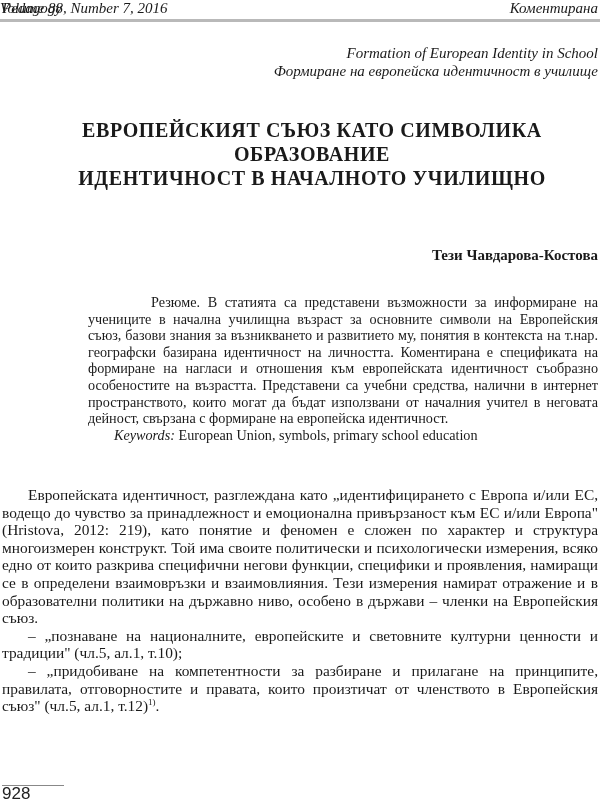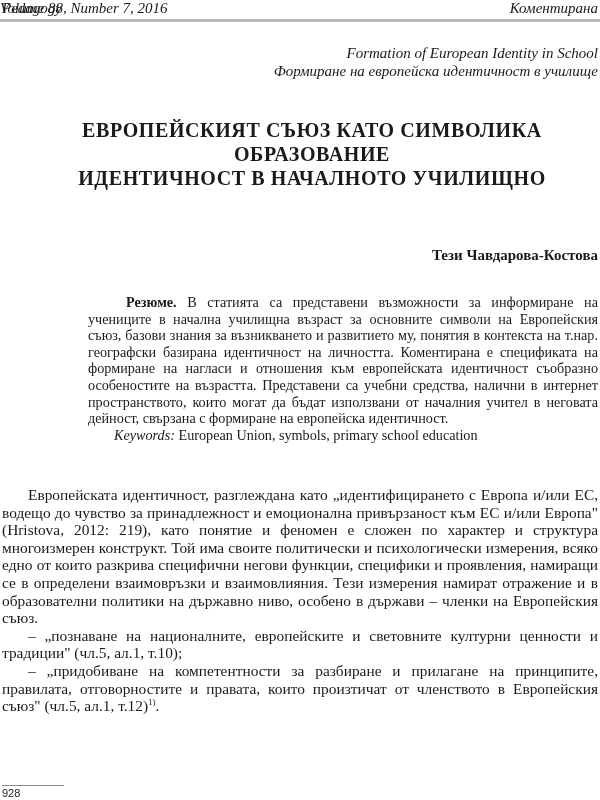--- a/index.html
+++ b/index.html
@@ -31,34 +31,34 @@
     .author-block {
       position: absolute; right: 2px; top: 247px; text-align: right;
     }
     .author-name { font-weight: bold; font-size: 15px; line-height: 17px; }
     .affiliation { font-style: italic; font-size: 13px; line-height: 15px; color: #333; }
     .abstract {
       position: absolute; left: 88px; top: 294px; width: 510px;
       font-size: 14.2px; line-height: 16.6px; text-align: justify;
     }
     .abstract p { margin: 0; text-indent: 38px; }
-    .abstract .label { font-weight: bold; }
+    .abstract .label { font-weight: normal; margin-left: 25px; }
     .abstract .kw-line { text-indent: 26px; text-align: left; }
     .abstract .kw-label { font-style: italic; }
     .body-text {
       position: absolute; left: 2px; top: 486px; width: 596px;
       font-size: 15.4px; line-height: 17.6px; text-align: justify;
     }
     .body-text p { margin: 0; text-indent: 26px; }
     sup { font-size: 9px; line-height: 0; }
     .footnote-rule {
       position: absolute; left: 2px; top: 785px; width: 62px; height: 1px; background: #888;
     }
     .page-number {
-      position: absolute; left: 2px; top: 787px; font-size: 11px; line-height: 13px;
+      position: absolute; left: 2px; top: 787px; font-size: 17px; line-height: 13px;
       font-family: "Liberation Sans", "DejaVu Sans", sans-serif; color: #222; text-align: center;
     }
   </style>
 </head>
 <body>
 
 <div class="header">
   <span class="left">Pedagogy</span>
   <span class="center">Volume 88, Number 7, 2016</span>
   <span class="right">Коментирана</span>

